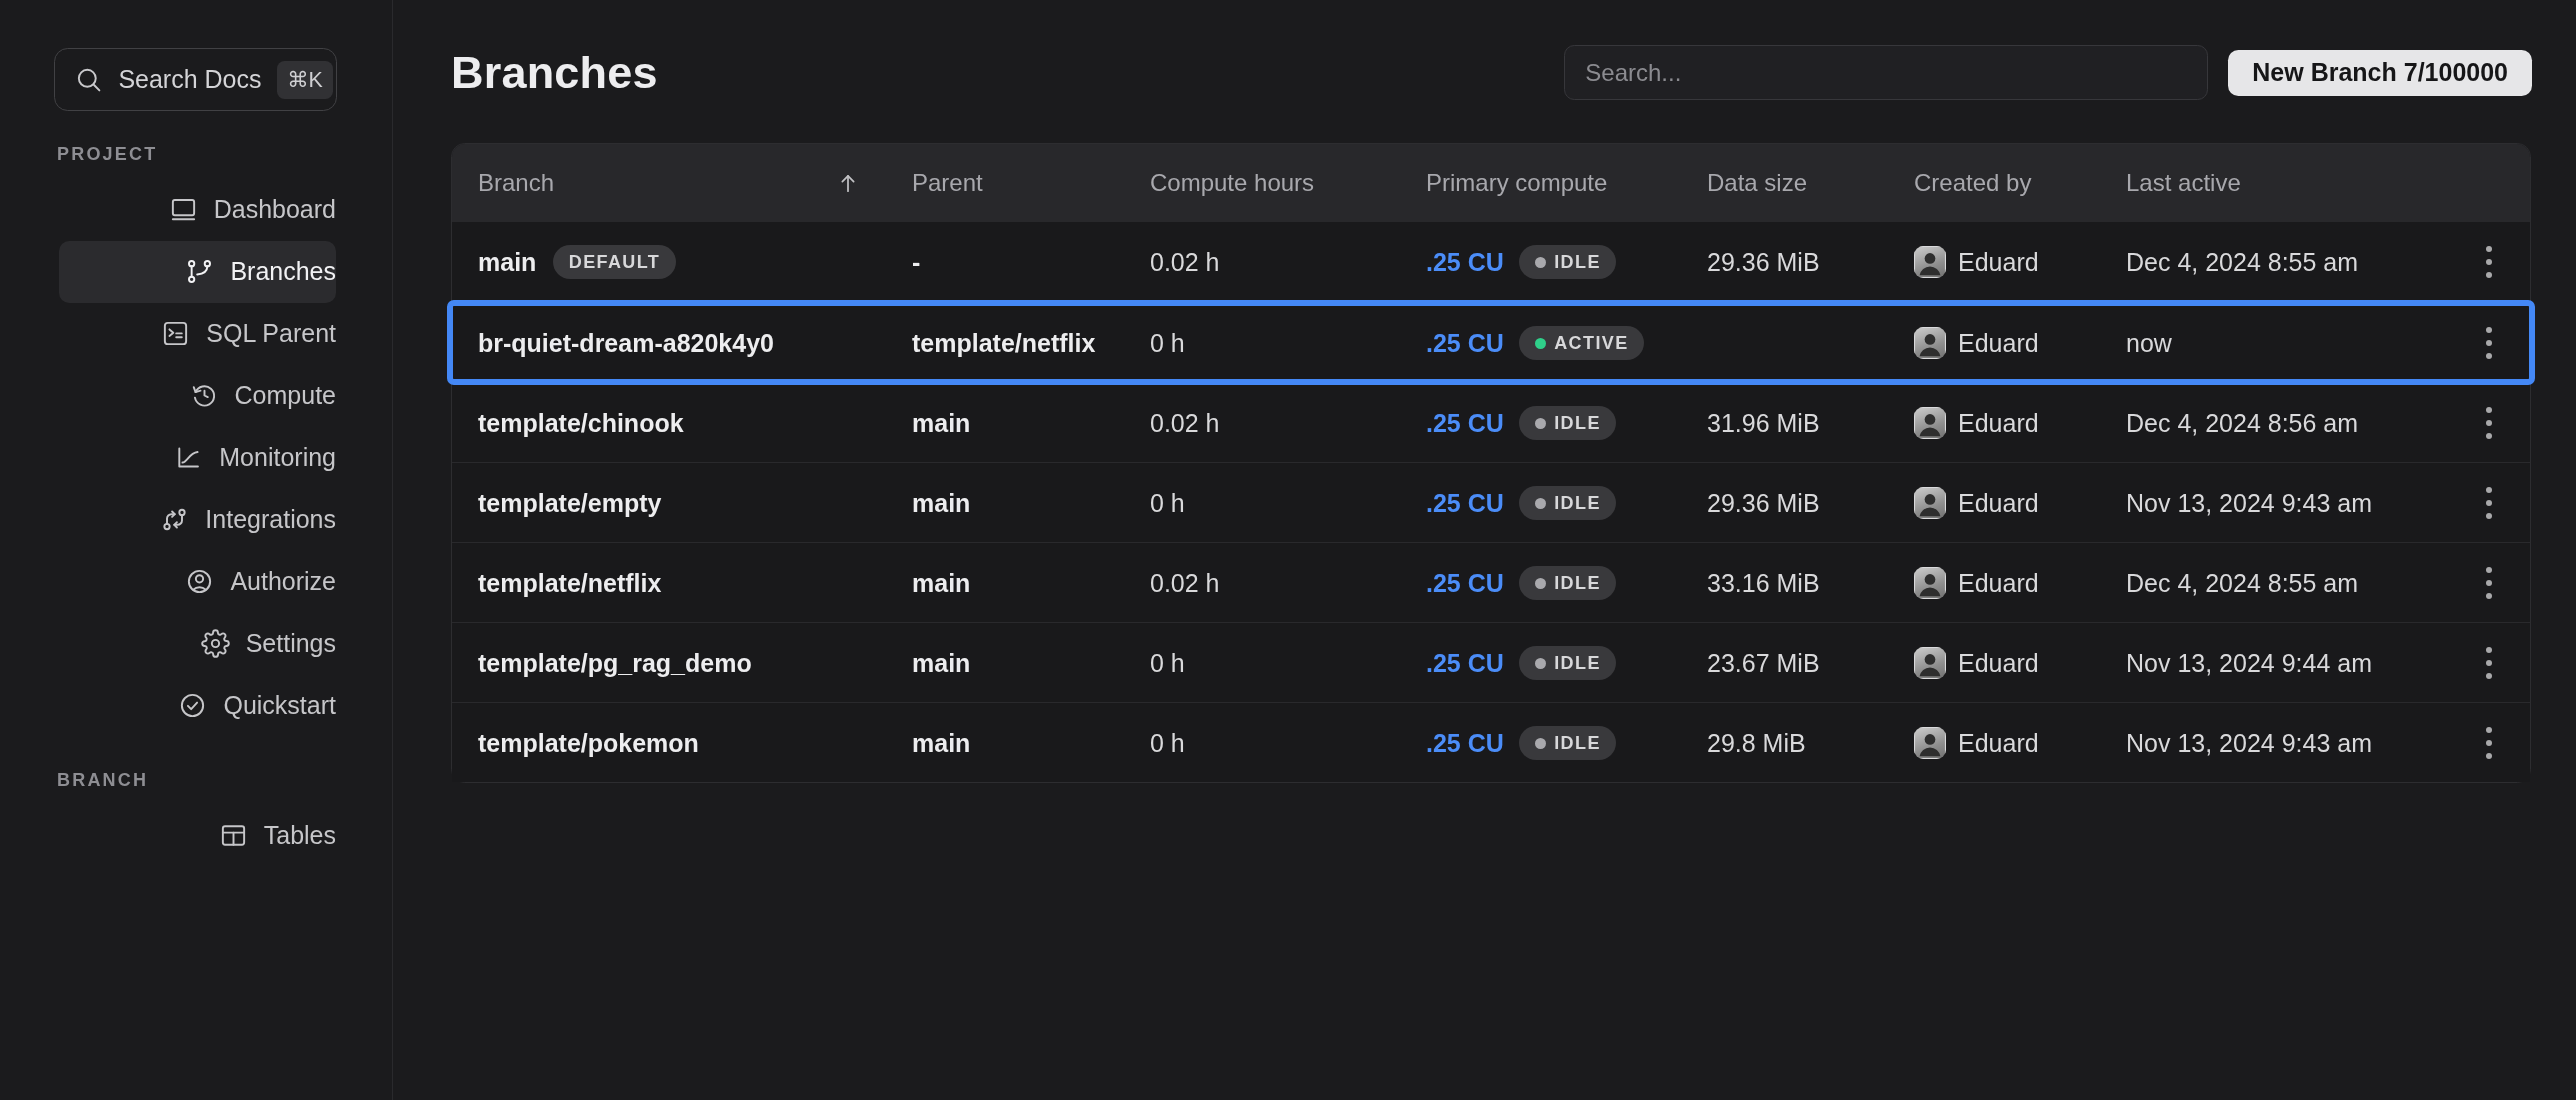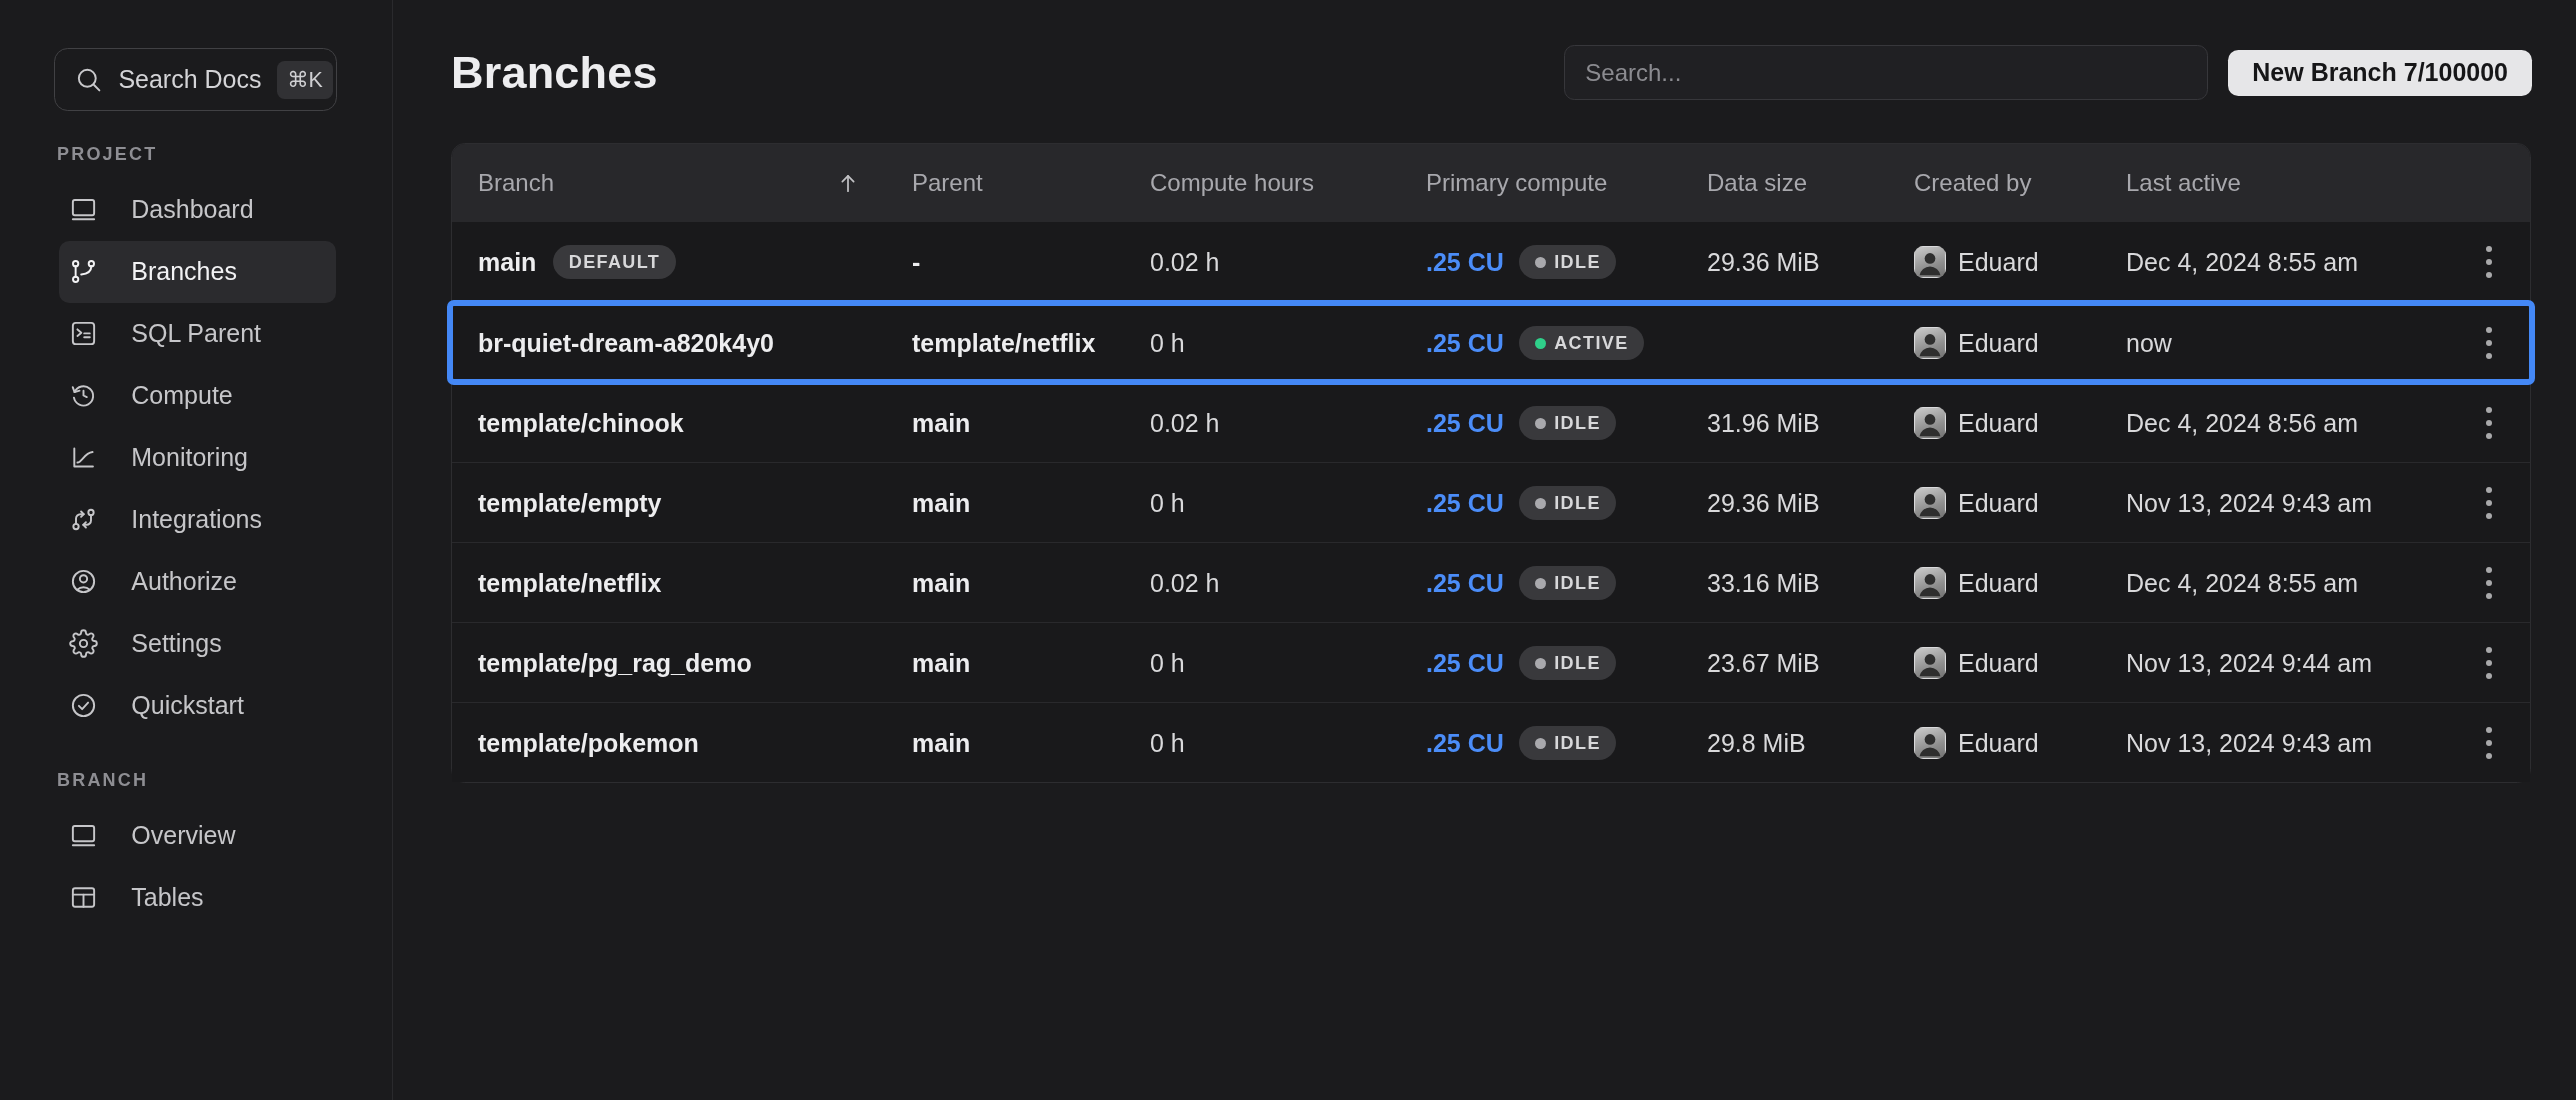--- a/index.html
+++ b/index.html
@@ -30,21 +30,21 @@
     margin-left:auto; background:#313134; border-radius:7.7px;
     padding:6px 10.3px; font-size:21.4px; color:#cfcfd2; white-space:nowrap;
   }
   .nav-section-label {
     margin:33px 0 13.7px 57px; font-size:18px; font-weight:bold;
     letter-spacing:2.2px; color:#8e8e93;
   }
   .nav-list { margin-left:59px; width:277px; display:flex; flex-direction:column; }
   .nav-item {
     height:62px; border-radius:10.3px; display:flex; align-items:center;
-    padding-left:10.3px; gap:33px; color:#c6c6c9; cursor:pointer;
+    padding-left:10.3px; gap:16px; color:#c6c6c9; cursor:pointer;justify-content:flex-end;
   }
   .nav-item.active { background:#2b2b2e; color:#f2f2f4; }
   .nav-item .n-icon { width:29px; height:29px; flex:0 0 29px; }
   .nav-item .n-label { font-size:25px; white-space:nowrap; }
   svg.icon { display:block; width:100%; height:100%; fill:none; stroke:currentColor;
              stroke-width:1.6; stroke-linecap:round; stroke-linejoin:round; }
 
   
   .main { flex:1; padding:0 44px 0 58px; }
   .topbar { margin-top:45px; display:flex; align-items:center; }
@@ -223,29 +223,20 @@
               </svg>
             </span>
             <span class="n-label">Quickstart</span>
           </div>
         </div>
         <div class="nav-section-label">BRANCH</div>
         <div class="nav-list">
           <div class="nav-item">
             <span class="n-icon">
               <svg viewBox="0 0 24 24" class="icon">
-                <rect x="3.2" y="4.2" width="17.6" height="12.6" rx="1.6"></rect>
-                <path d="M3.2 20h17.6"></path>
-              </svg>
-            </span>
-            <span class="n-label">Overview</span>
-          </div>
-          <div class="nav-item">
-            <span class="n-icon">
-              <svg viewBox="0 0 24 24" class="icon">
                 <rect x="3.2" y="4.4" width="17.6" height="15.2" rx="1.8"></rect>
                 <path d="M3.2 9.6h17.6"></path>
                 <path d="M12 9.6v10"></path>
               </svg>
             </span>
             <span class="n-label">Tables</span>
           </div>
         </div>
       </nav>
   </aside>

